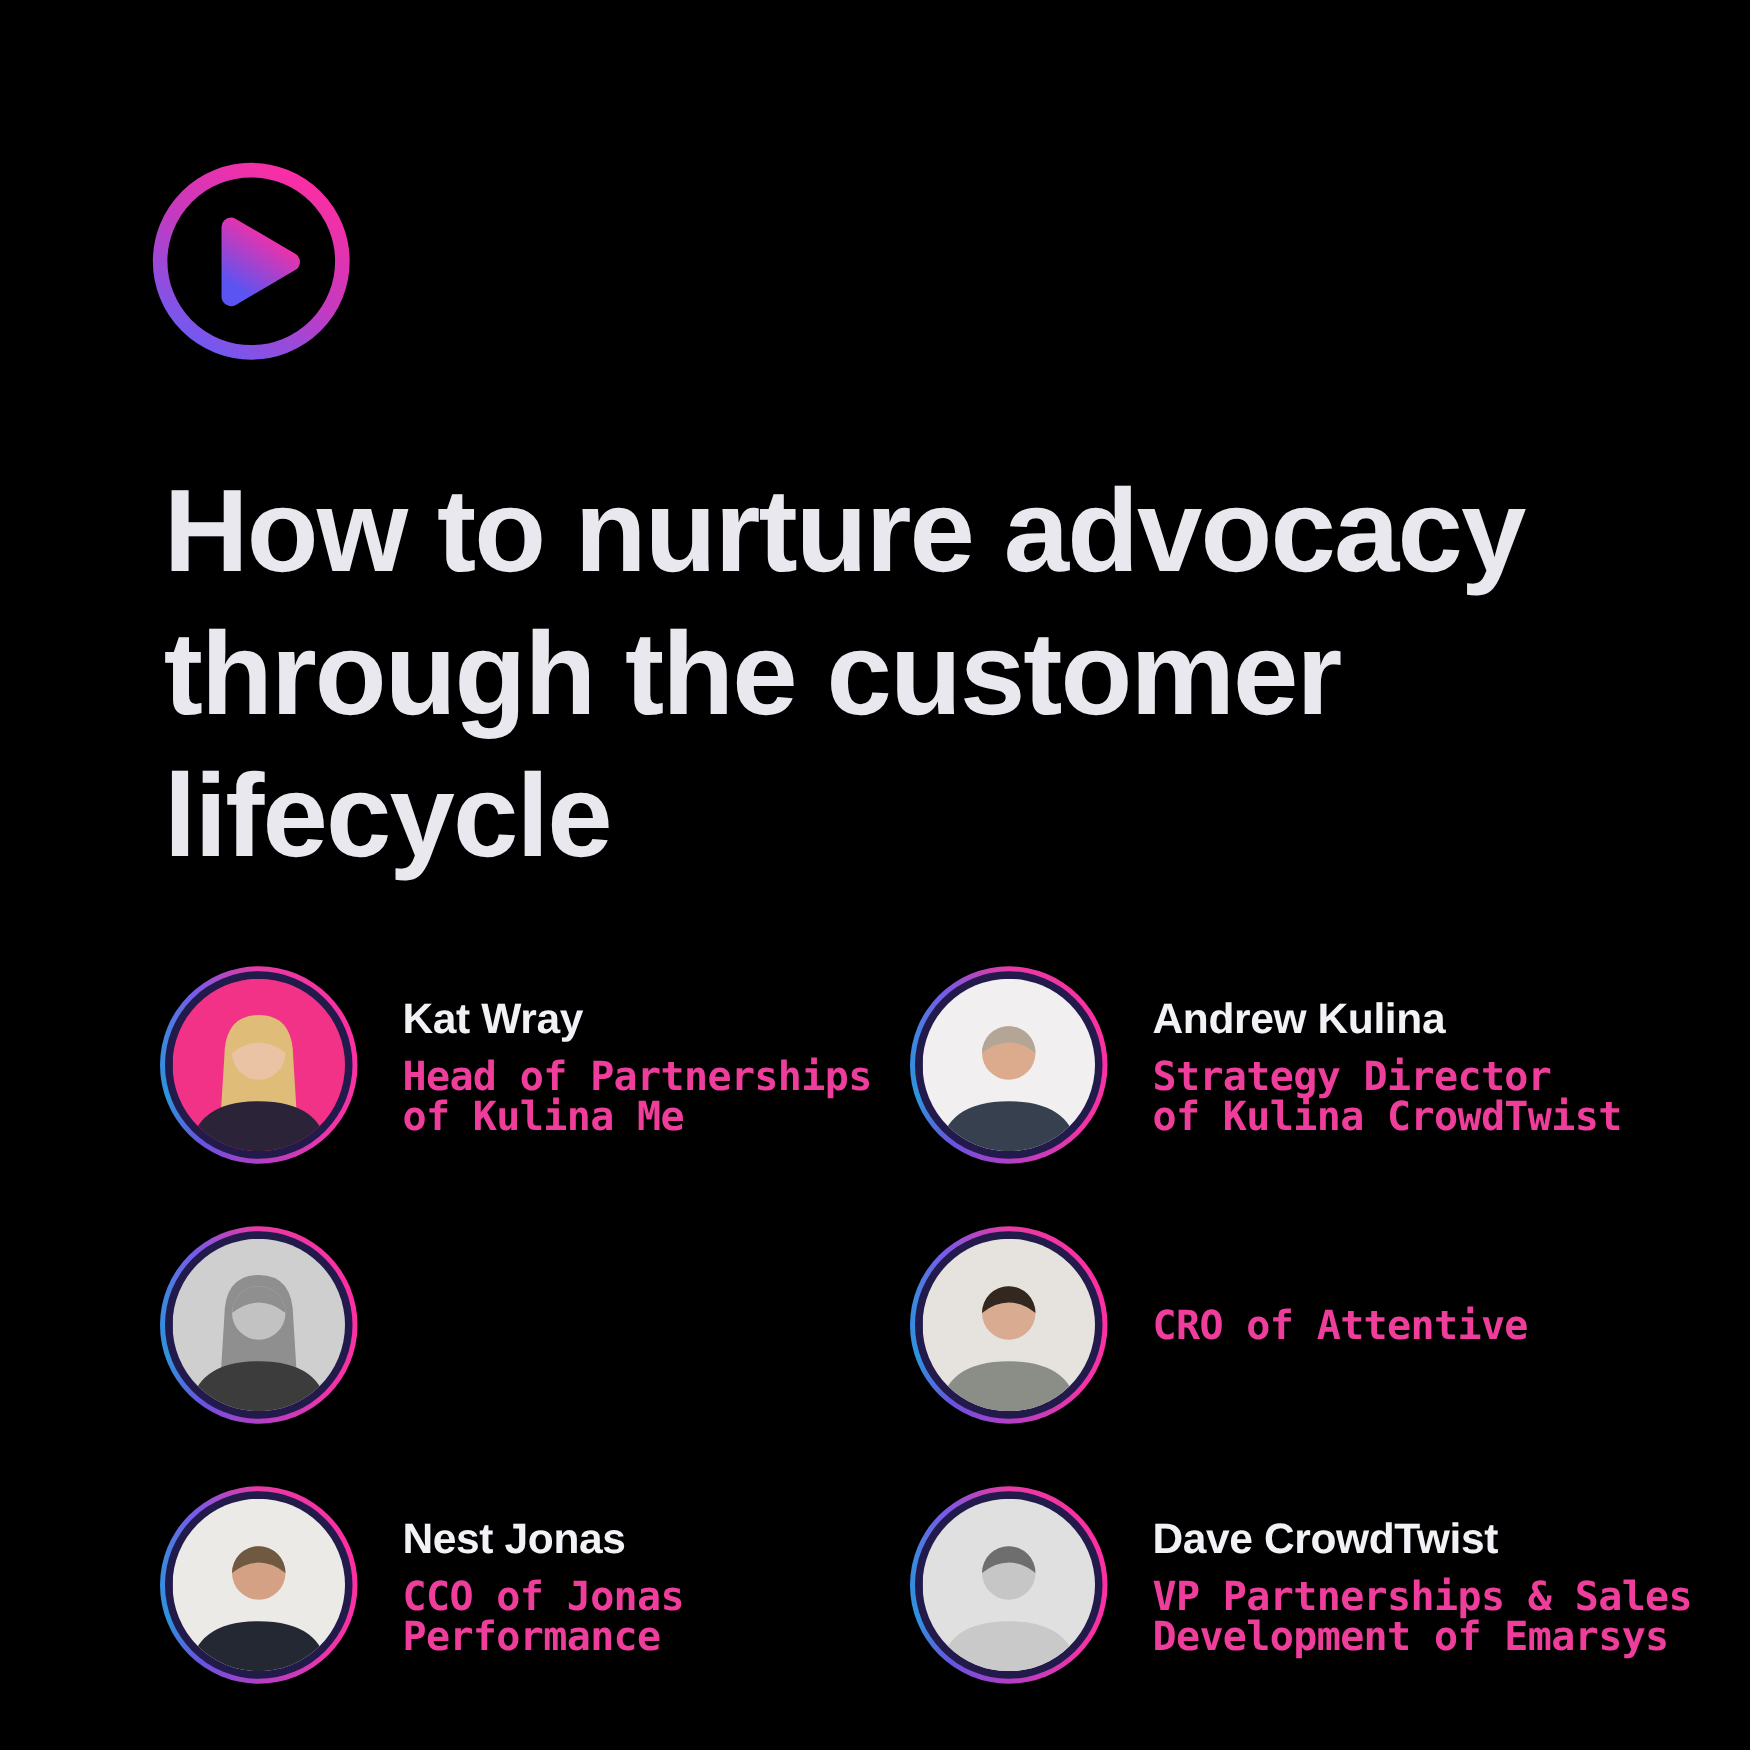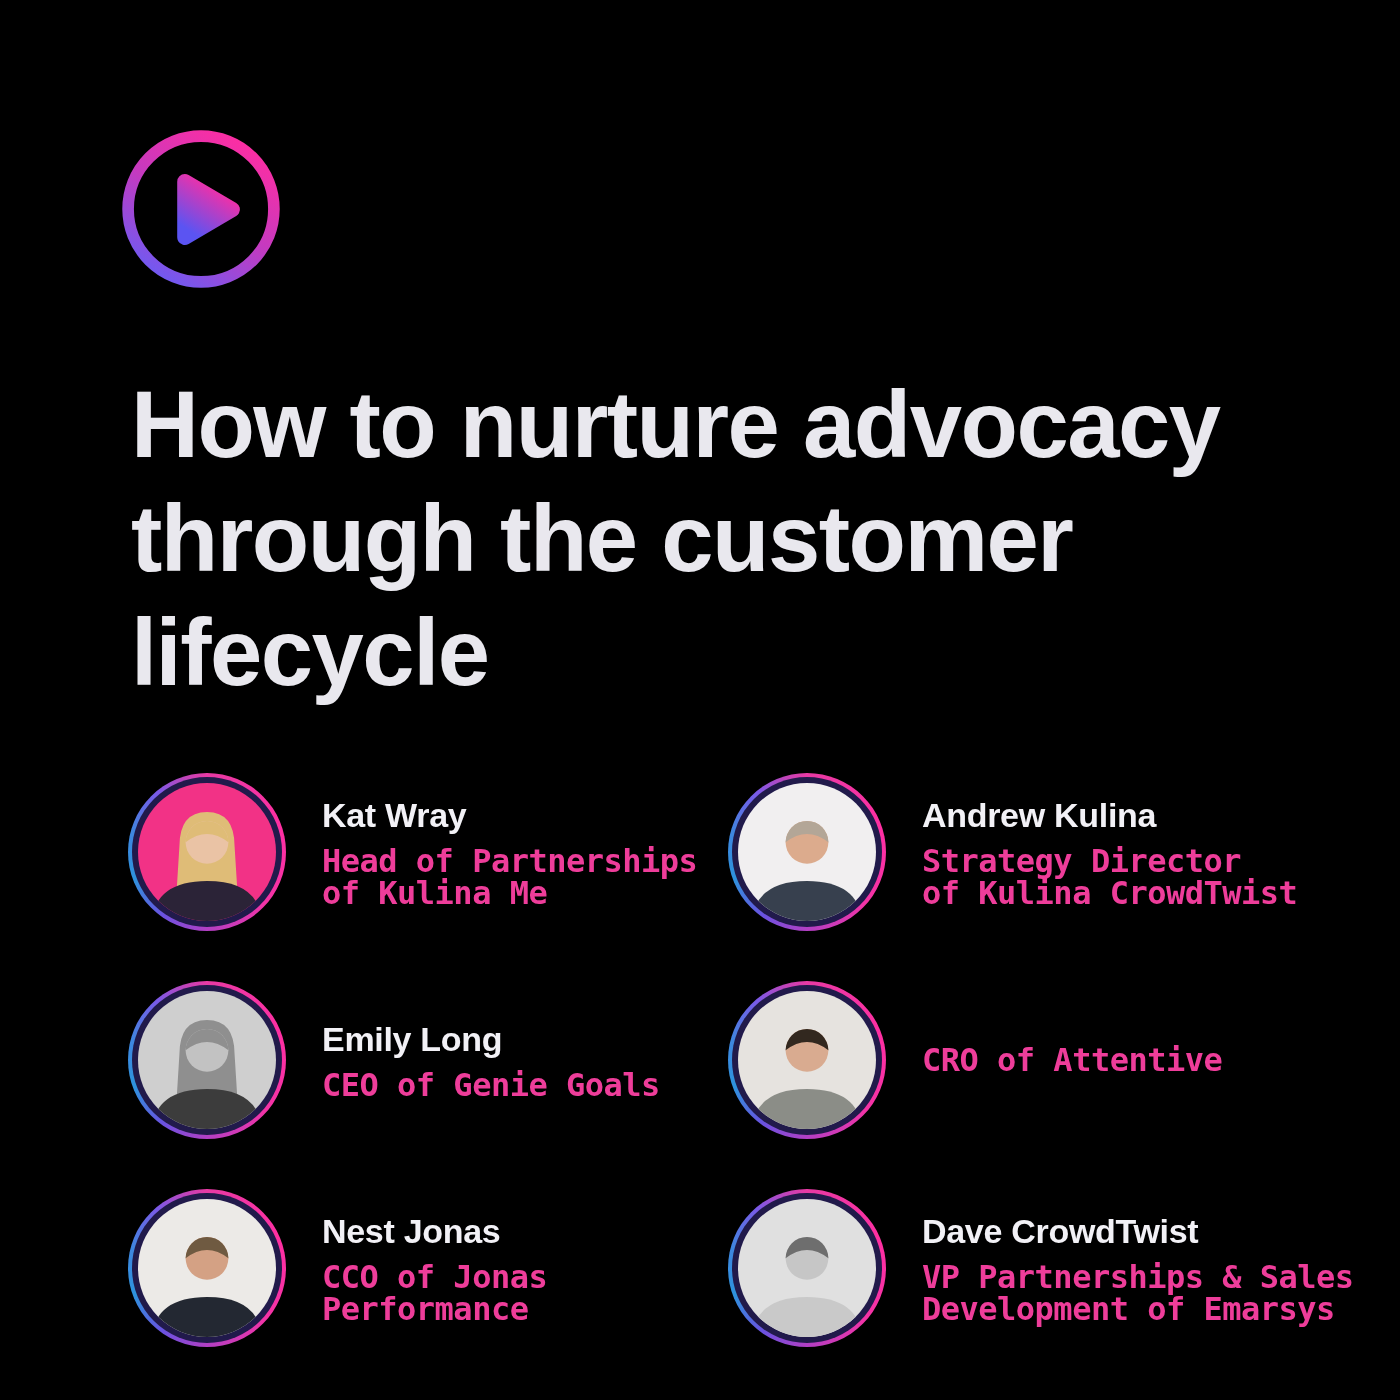--- a/index.html
+++ b/index.html
@@ -167,27 +167,20 @@
             <svg viewBox="0 0 100 100">
               <rect class="p-bg" width="100" height="100"></rect>
               <path class="p-hair" d="M30 46 Q30 21 50 21 Q70 21 70 46 L73 94 Q50 85 27 94 Z"></path>
               <path class="p-body" d="M10 100 Q13 71 50 71 Q87 71 90 100 Z"></path>
               <circle class="p-skin" cx="50" cy="43" r="15.5"></circle>
               <path class="p-hair" d="M34.5 43 a15.5 15.5 0 0 1 31 0 q-15.5 -12 -31 0 Z"></path>
             </svg>
           </div>
         </div>
       </div>
-      <div class="speaker-info">
-        <div class="speaker-name">Emily Long</div>
-        <div class="speaker-role">
-          <div class="role-line">CEO of Genie Goals</div>
-          <div class="role-line"></div>
-        </div>
-      </div>
     </div>
 
     <div class="speaker">
       <div class="avatar-ring" style="--pbg: #e6e3df; --pskin: #d9ab90; --phair: #32281f; --pbody: #8b8d87;">
         <div class="avatar-gap">
           <div class="avatar-photo">
             <svg viewBox="0 0 100 100">
               <rect class="p-bg" width="100" height="100"></rect>
               <path class="p-body" d="M10 100 Q13 71 50 71 Q87 71 90 100 Z"></path>
               <circle class="p-skin" cx="50" cy="43" r="15.5"></circle>

